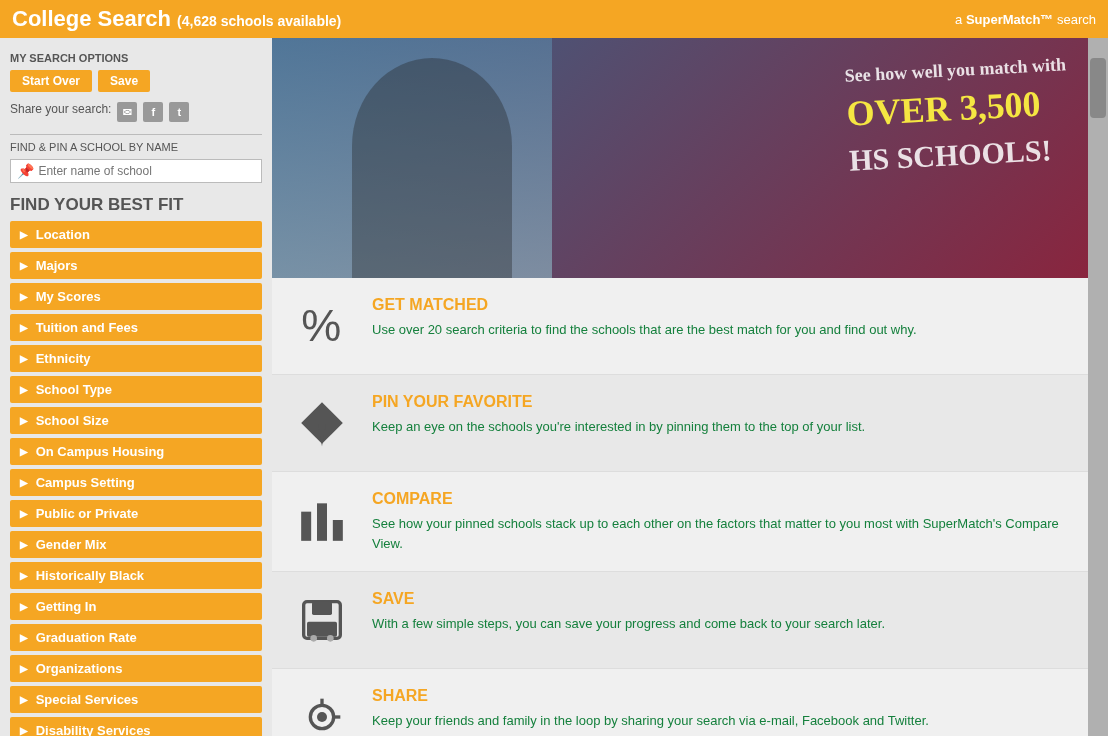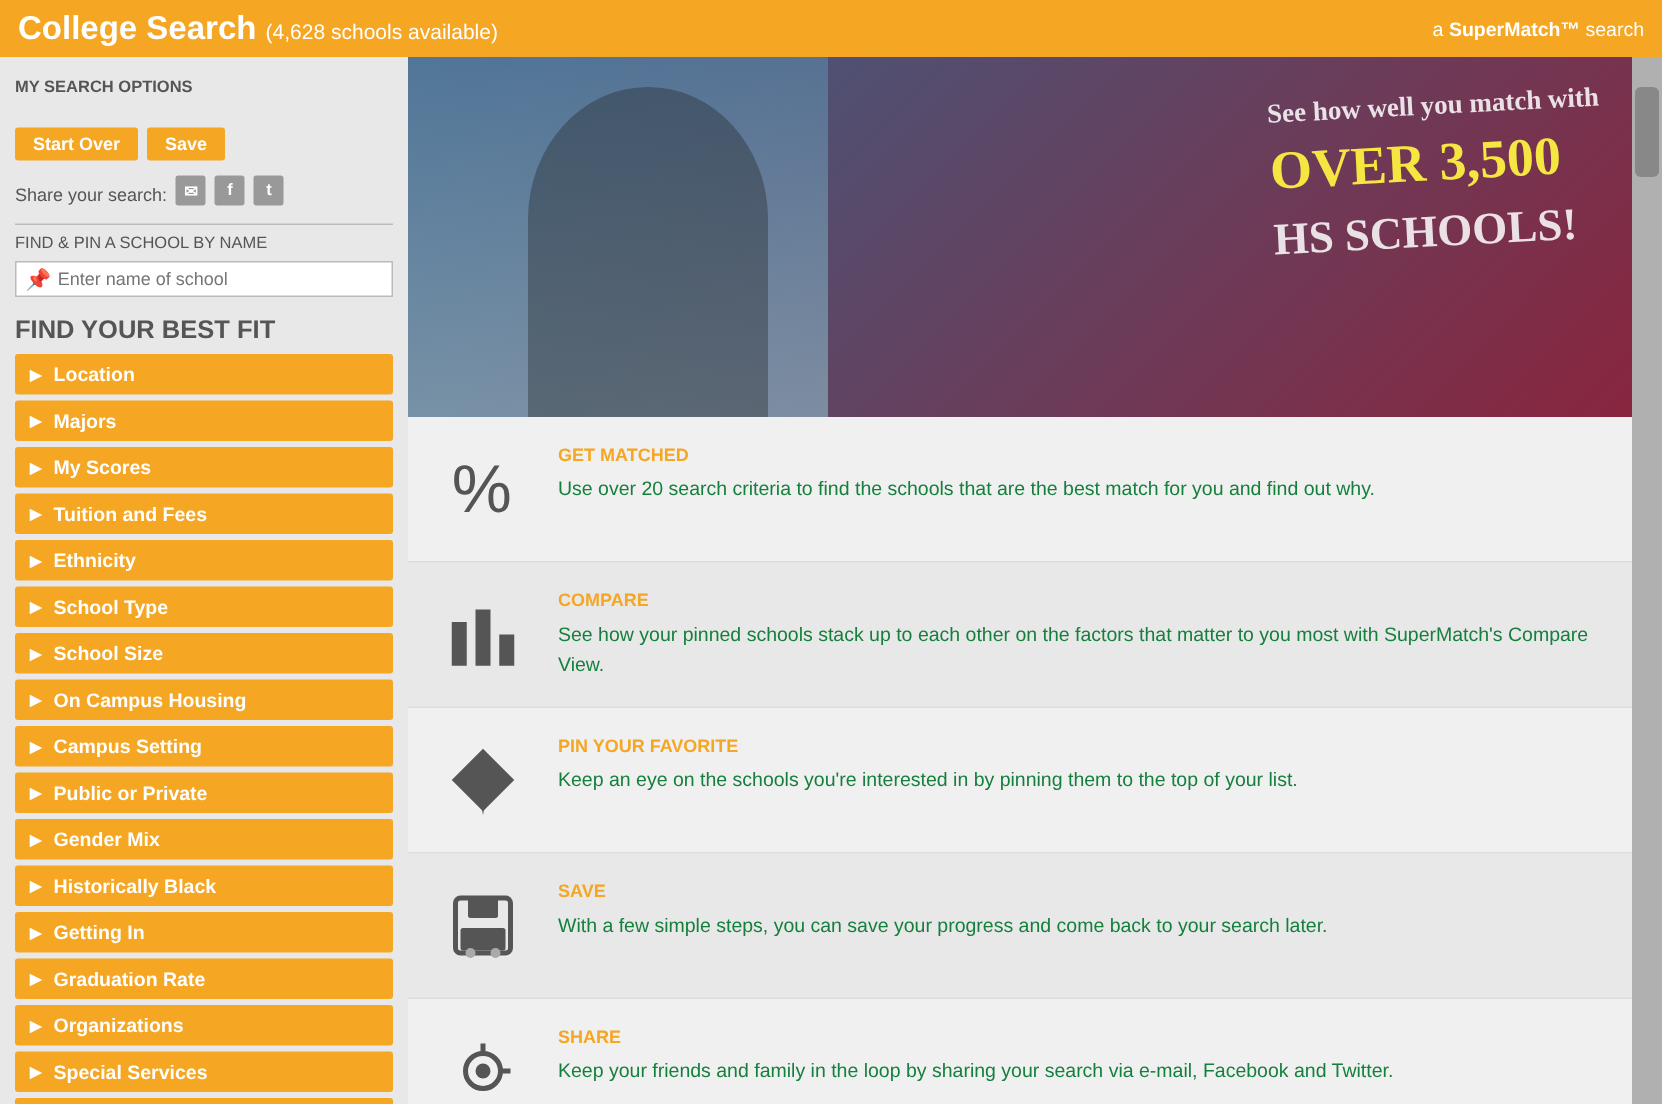--- a/index.html
+++ b/index.html
@@ -15,21 +15,21 @@
       align-items: center;
       justify-content: space-between;
     }
     .header-title {
       font-size: 22px;
       font-weight: bold;
       color: #fff;
     }
     .header-title span.count {
       font-size: 14px;
-      font-weight: normal;
+      font-weight: bold;
     }
     .header-right {
       font-size: 13px;
       color: #fff;
     }
     .header-right span.supermatch {
       font-weight: bold;
     }
 
     
@@ -43,21 +43,21 @@
       width: 272px;
       min-width: 272px;
       background: #e8e8e8;
       padding: 10px 10px;
     }
 
     .sidebar-section-title {
       font-size: 11px;
       font-weight: bold;
       color: #555;
-      margin-bottom: 21px;
+      margin-bottom: 6px;
       margin-top: 4px;
       text-transform: uppercase;
     }
 
     .sidebar-top-buttons {
       display: flex;
       gap: 6px;
       margin-bottom: 10px;
     }
 
@@ -67,21 +67,21 @@
       border: none;
       padding: 4px 12px;
       font-size: 12px;
       font-weight: bold;
       cursor: pointer;
       border-radius: 2px;
     }
 
     .share-row {
       display: flex;
-      align-items: flex-end;
+      align-items: flex-start;
       gap: 6px;
       margin-bottom: 12px;
       font-size: 12px;
       color: #555;
     }
 
     .share-icon {
       width: 20px;
       height: 20px;
       background: #999;
@@ -211,21 +211,21 @@
     }
 
     .feature-icon svg {
       width: 50px;
       height: 50px;
       fill: #555;
     }
 
     .feature-text h3 {
       color: #f5a623;
-      font-size: 12px;
+      font-size: 16px;
       font-weight: bold;
       margin-bottom: 6px;
       text-transform: uppercase;
     }
 
     .feature-text p {
       font-size: 13px;
       color: #15803d;
       line-height: 1.5;
     }
@@ -386,40 +386,40 @@
                 </svg>
               </div>
               <div class="feature-text">
                 <h3>GET MATCHED</h3>
                 <p>Use over 20 search criteria to find the schools that are the best match for you and find out why.</p>
               </div>
             </div>
             <div class="feature-card">
               <div class="feature-icon">
                 <svg viewBox="0 0 60 60" fill="#555">
+                  <polygon points="30,5 55,30 30,55 5,30" fill="#555"></polygon>
+                  <polygon points="25,30 35,30 30,58" fill="#555"></polygon>
+                </svg>
+              </div>
+              <div class="feature-text">
+                <h3>PIN YOUR FAVORITE</h3>
+                <p>Keep an eye on the schools you're interested in by pinning them to the top of your list.</p>
+              </div>
+            </div>
+            <div class="feature-card">
+              <div class="feature-icon">
+                <svg viewBox="0 0 60 60" fill="#555">
                   <rect x="5" y="20" width="12" height="35" fill="#555"></rect>
                   <rect x="24" y="10" width="12" height="45" fill="#555"></rect>
                   <rect x="43" y="30" width="12" height="25" fill="#555"></rect>
                 </svg>
               </div>
               <div class="feature-text">
                 <h3>COMPARE</h3>
                 <p>See how your pinned schools stack up to each other on the factors that matter to you most with SuperMatch's Compare View.</p>
-              </div>
-            </div>
-            <div class="feature-card">
-              <div class="feature-icon">
-                <svg viewBox="0 0 60 60" fill="#555">
-                  <polygon points="30,5 55,30 30,55 5,30" fill="#555"></polygon>
-                  <polygon points="25,30 35,30 30,58" fill="#555"></polygon>
-                </svg>
-              </div>
-              <div class="feature-text">
-                <h3>PIN YOUR FAVORITE</h3>
-                <p>Keep an eye on the schools you're interested in by pinning them to the top of your list.</p>
               </div>
             </div>
             <div class="feature-card">
               <div class="feature-icon">
                 <svg viewBox="0 0 60 60" fill="#555">
                   <rect x="8" y="8" width="44" height="44" rx="4" fill="none" stroke="#555" stroke-width="4"></rect>
                   <rect x="18" y="8" width="24" height="16" rx="2" fill="#555"></rect>
                   <rect x="12" y="32" width="36" height="18" rx="2" fill="#555"></rect>
                   <circle cx="20" cy="52" r="4" fill="#aaa"></circle>
                   <circle cx="40" cy="52" r="4" fill="#aaa"></circle>

